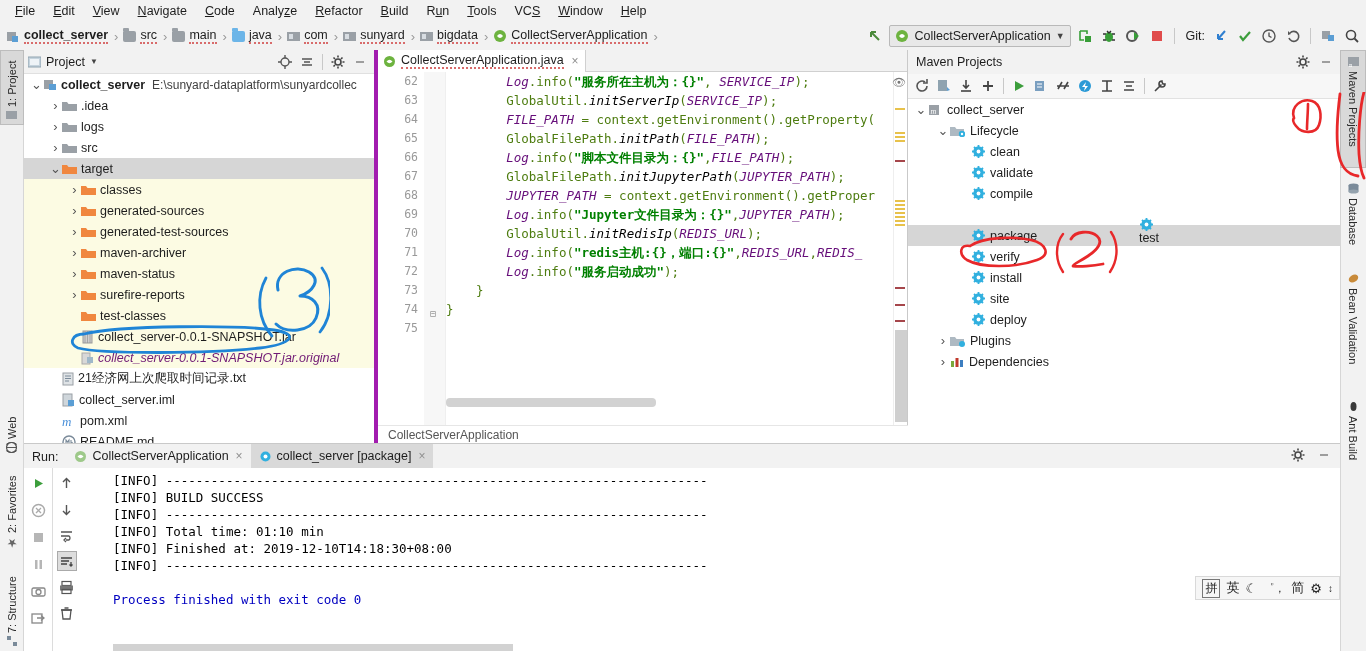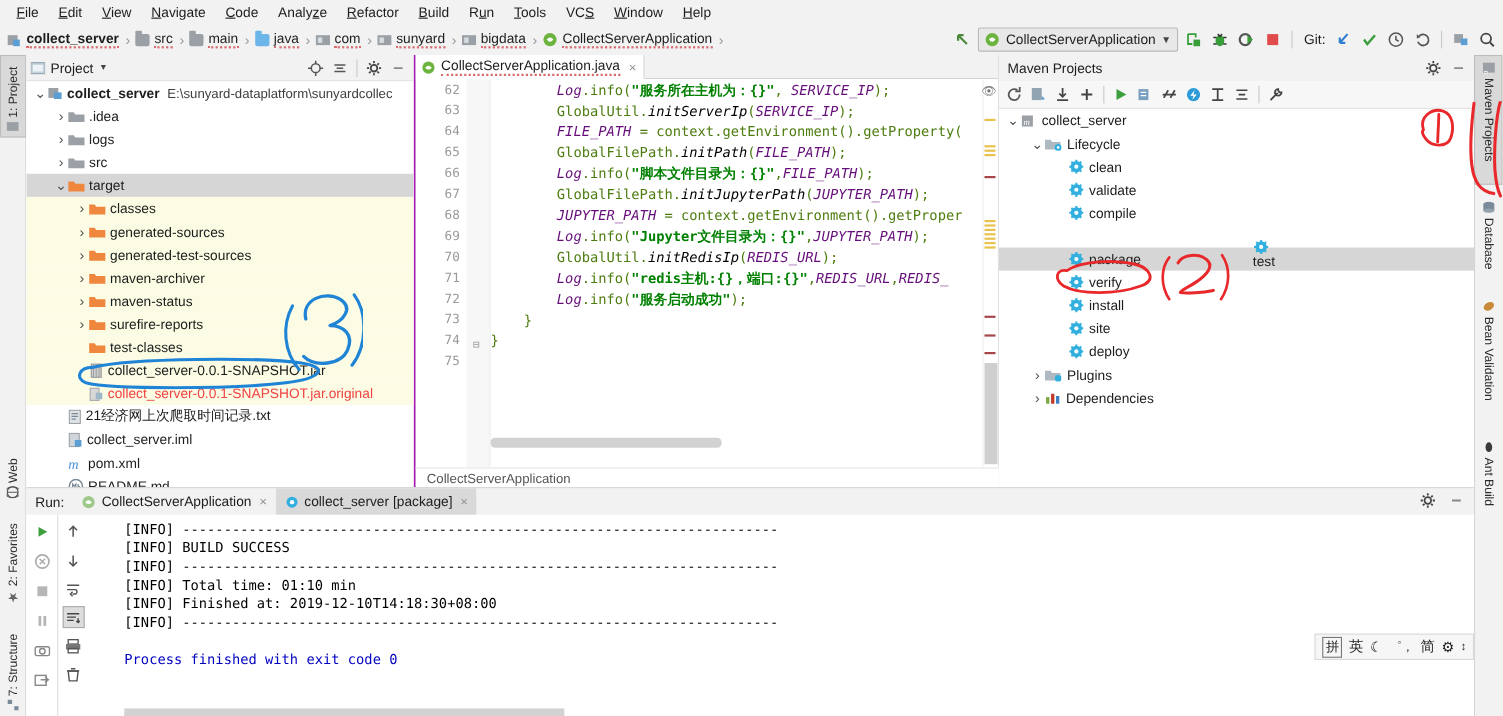--- a/index.html
+++ b/index.html
@@ -67,21 +67,21 @@
   .vtabR {
     position: absolute; right: 0; width: 26px;
     writing-mode: vertical-rl; text-orientation: mixed;
     font-size: 11px; color: #2b2b2b; display: flex; align-items: center; gap: 4px;
     padding: 5px 0; cursor: default; white-space: nowrap;
   }
   .vtabR.sel { background: #d9d9d9; border: 1px solid #bdbdbd; }
 
   
   .projpanel { position: absolute; left: 24px; top: 50px; width: 354px; height: 393px; background: #fff;
-               border-right: 2px solid #a21caf; }
+               border-right: 4px solid #a21caf; }
   .panelhdr { height: 24px; background: #f2f2f2; display: flex; align-items: center; padding: 0 4px;
               border-bottom: 1px solid #e0e0e0; }
   .panelhdr .title { font-size: 12.5px; margin-left: 5px; }
   .panelhdr .caret { margin-left: 5px; font-size: 8px; color: #444; }
   .panelhdr .tools { margin-left: auto; display: flex; align-items: center; gap: 2px; }
 
   .tree { position: relative; overflow: hidden; height: 369px; background: #fff; }
   .trow { display: flex; align-items: center; height: 21px; font-size: 12.5px; white-space: nowrap; padding-right: 4px; }
   .trow .arrow { width: 13px; text-align: center; color: #555; font-size: 9px; flex: 0 0 13px; }
   .trow .ic { flex: 0 0 auto; display: inline-flex; margin-right: 4px; }
@@ -575,21 +575,21 @@
           <span class="lbl">collect_server-0.0.1-SNAPSHOT.jar</span>
         </div>
         <div class="trow yellow dim" style="padding-left: 44px;">
           <span class="arrow"></span>
           <span class="ic">
             <svg width="13" height="14">
               <rect x="1" y="2" width="8" height="11" fill="#d8d8d8" stroke="#aaa"></rect>
               <rect x="6" y="6" width="6" height="6" fill="#9fb8c9"></rect>
             </svg>
           </span>
-          <span class="lbl" style="color: #ef4444;">collect_server-0.0.1-SNAPSHOT.jar.original</span>
+          <span class="lbl" style="color: #701a75; font-style: italic;">collect_server-0.0.1-SNAPSHOT.jar.original</span>
         </div>
         <div class="trow" style="padding-left: 25px;">
           <span class="arrow"></span>
           <span class="ic">
             <svg width="12" height="14">
               <rect x="1" y="1" width="10" height="12" fill="#dfe3e6" stroke="#9aa0a6"></rect>
               <path d="M3 4 h6 M3 6.5 h6 M3 9 h4" stroke="#7a8a99" stroke-width="1"></path>
             </svg>
           </span>
           <span class="lbl">21经济网上次爬取时间记录.txt</span>

